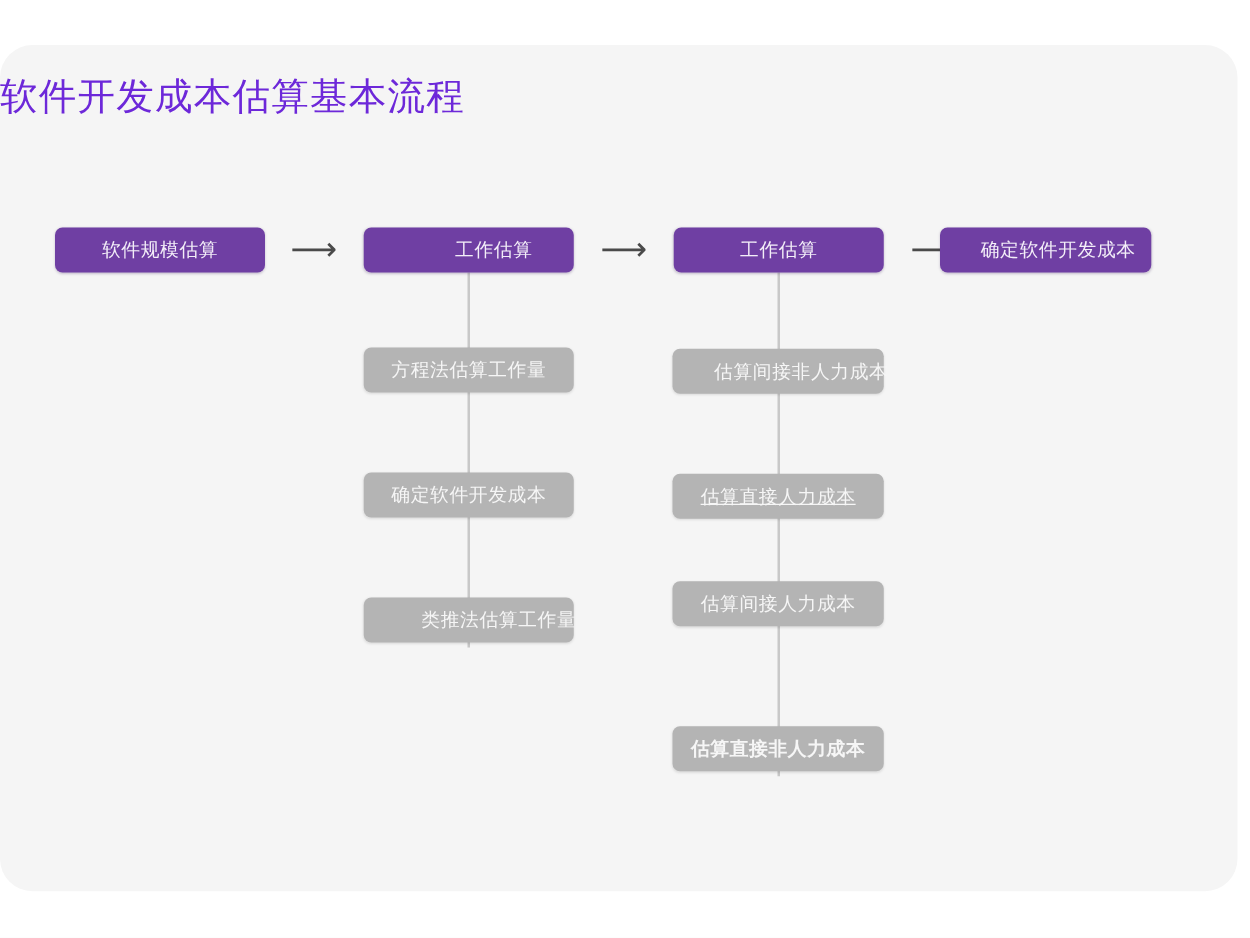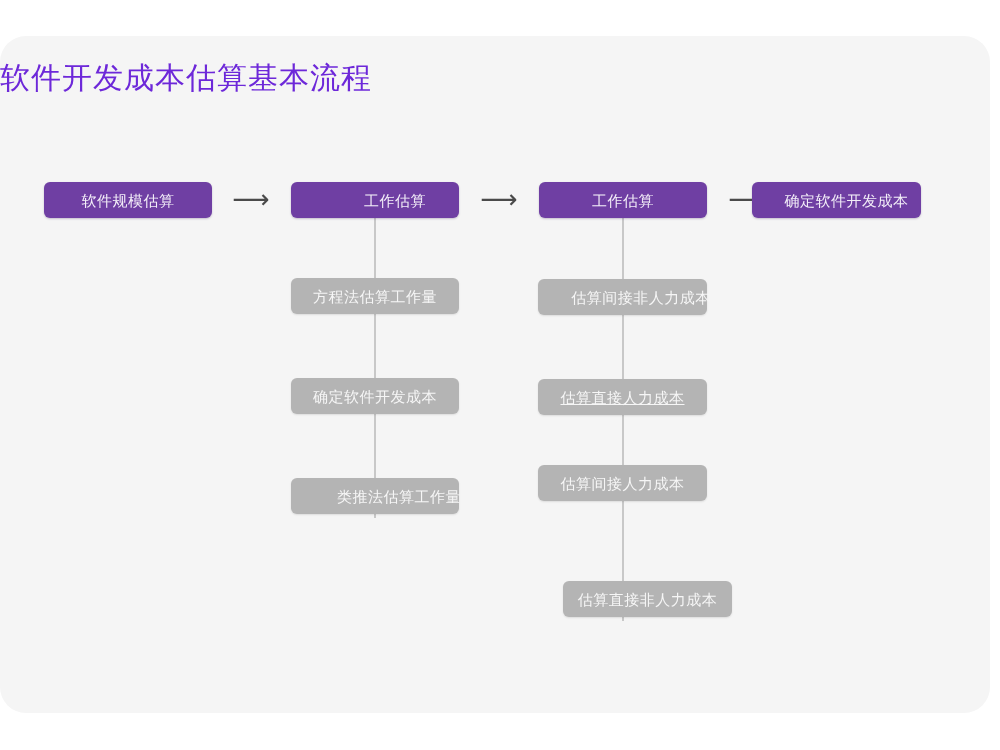--- a/index.html
+++ b/index.html
@@ -111,13 +111,13 @@
 <div class="node secondary" style="left:291px; top:378px; width:168px;">确定软件开发成本</div>
 
 <div class="node secondary" style="left:291px; top:478px; width:168px;padding-left:48px;">类推法估算工作量</div>
 
 <div class="node secondary" style="left:538px; top:279px; width:169px;padding-left:37px;">估算间接非人力成本</div>
 
 <div class="node secondary" style="left:538px; top:379px; width:169px;text-decoration:underline;">估算直接人力成本</div>
 
 <div class="node secondary" style="left:538px; top:465px; width:169px;">估算间接人力成本</div>
 
-<div class="node secondary" style="left:563px; top:581px; width:169px;">估算直接非人力成本</div>
+<div class="node secondary" style="left:538px; top:581px; width:169px;font-weight:bold;">估算直接非人力成本</div>
 
 </body></html>

